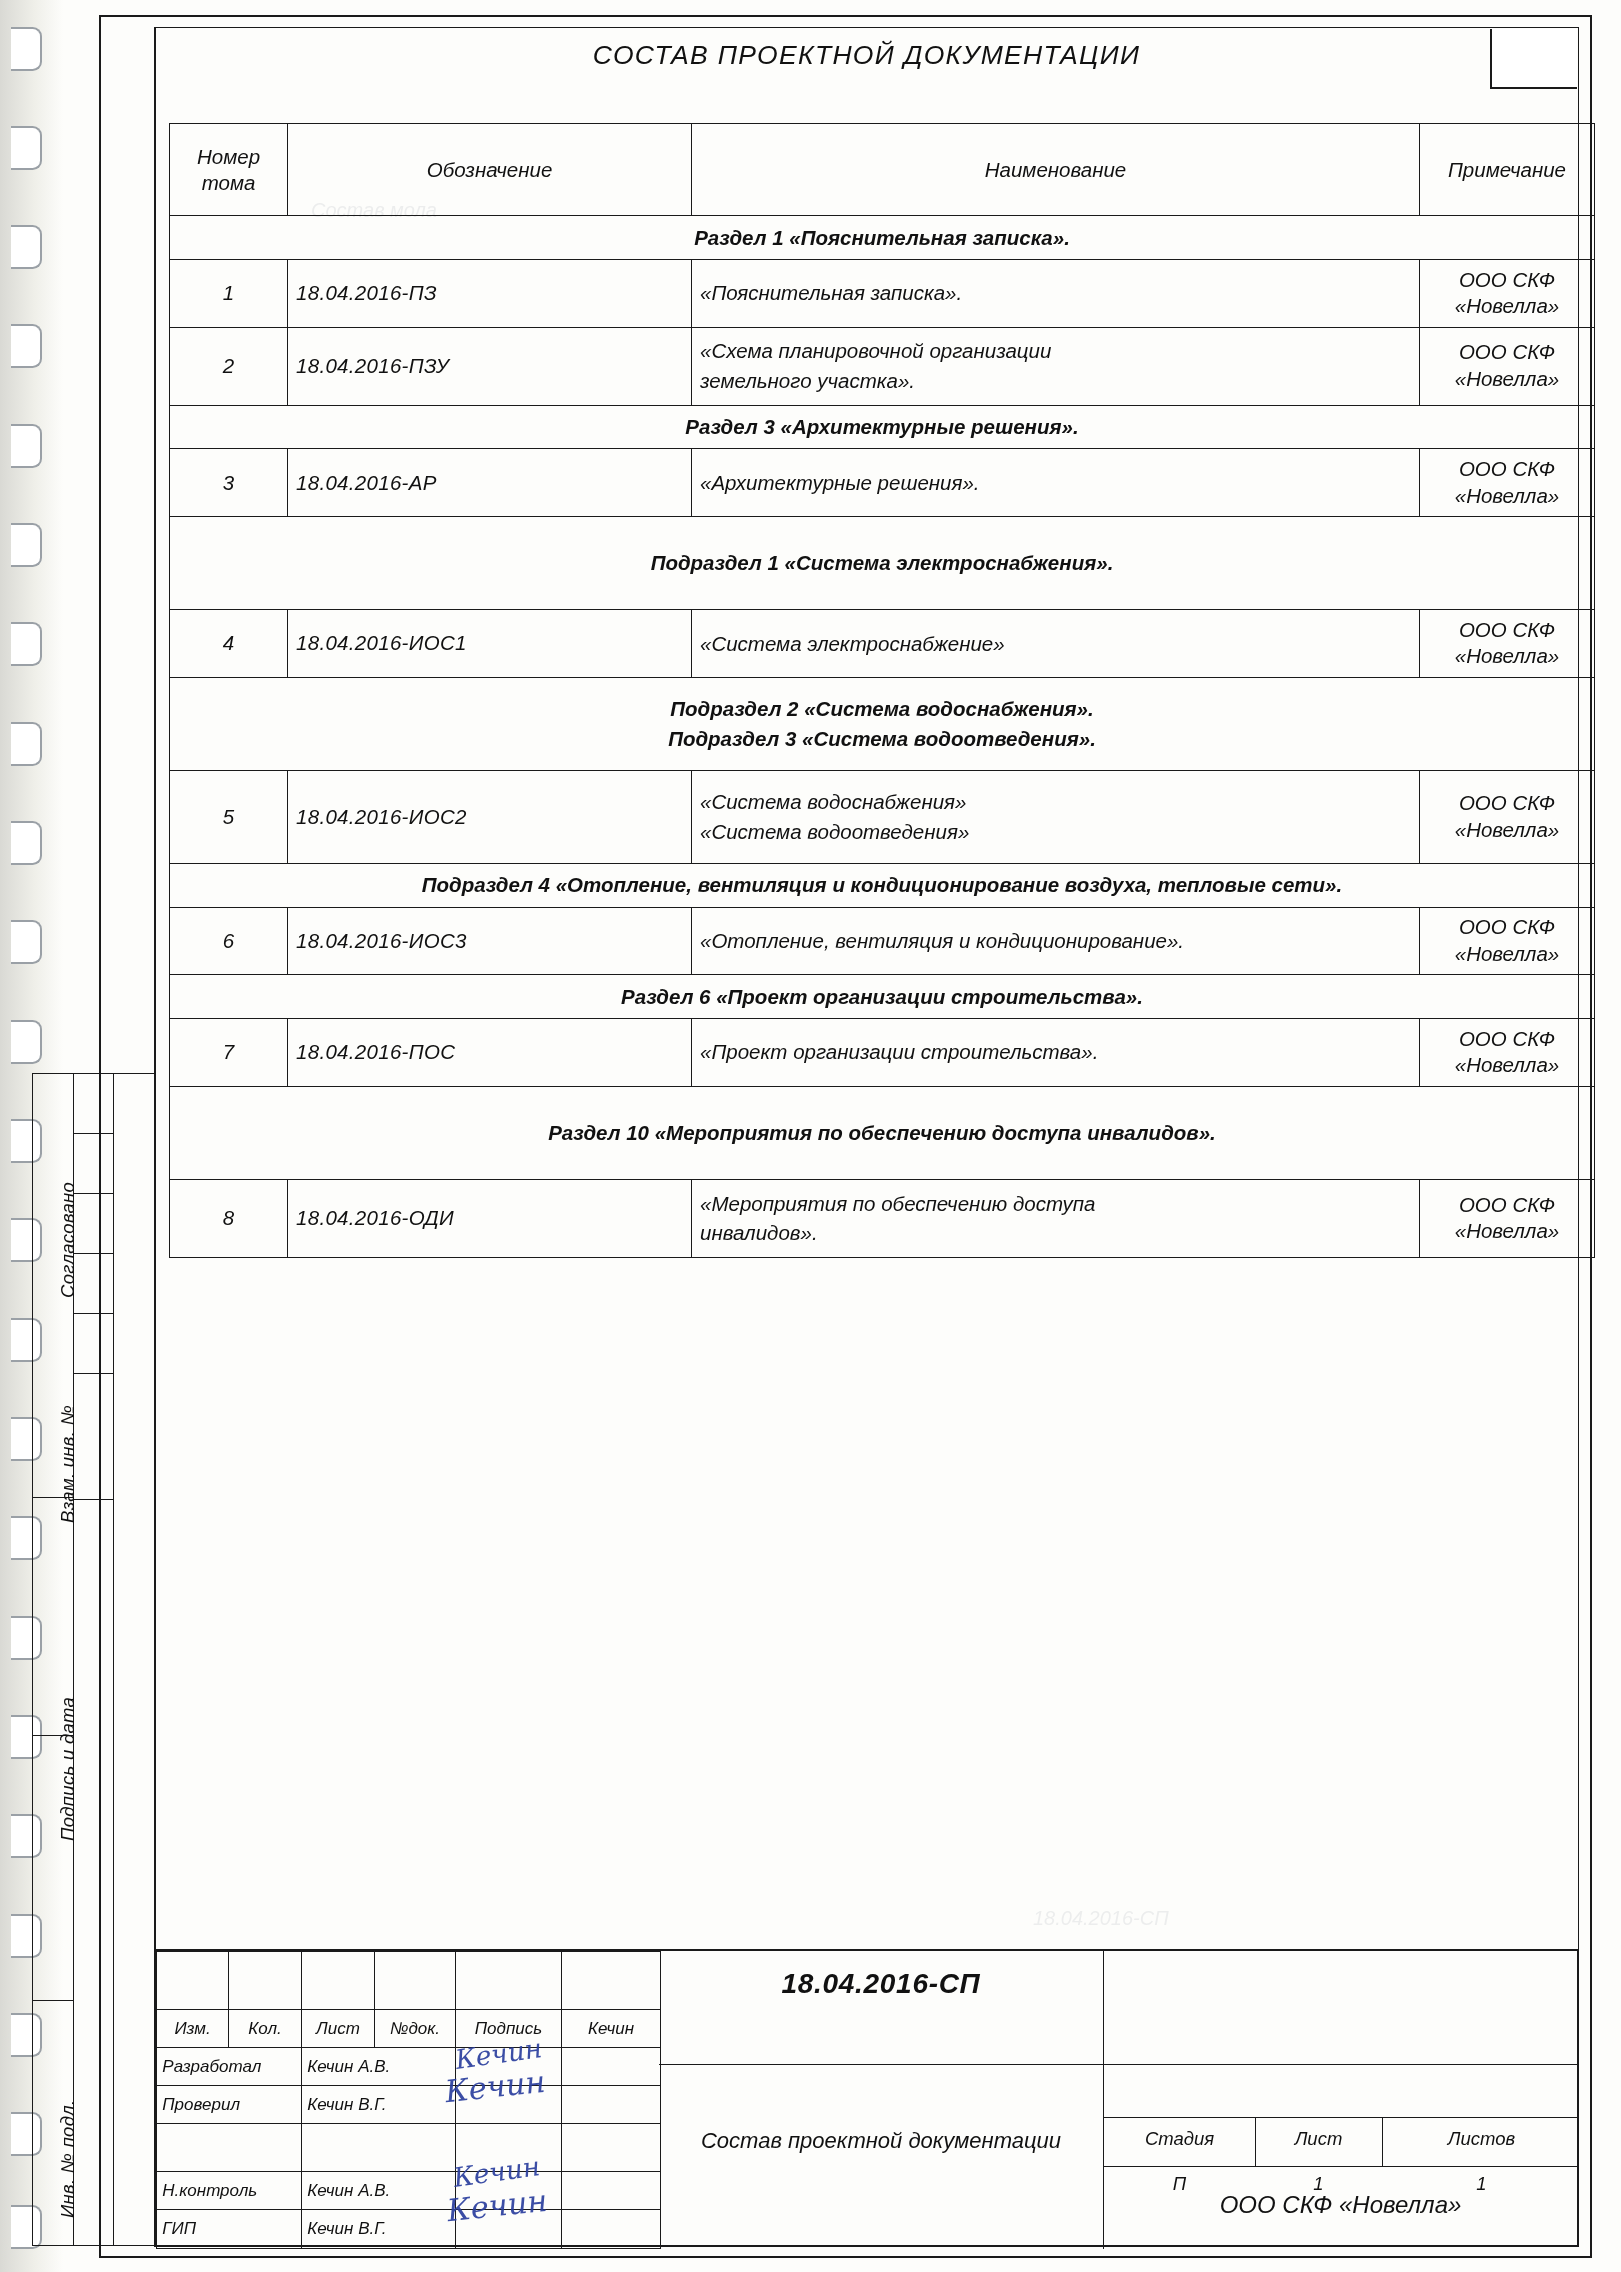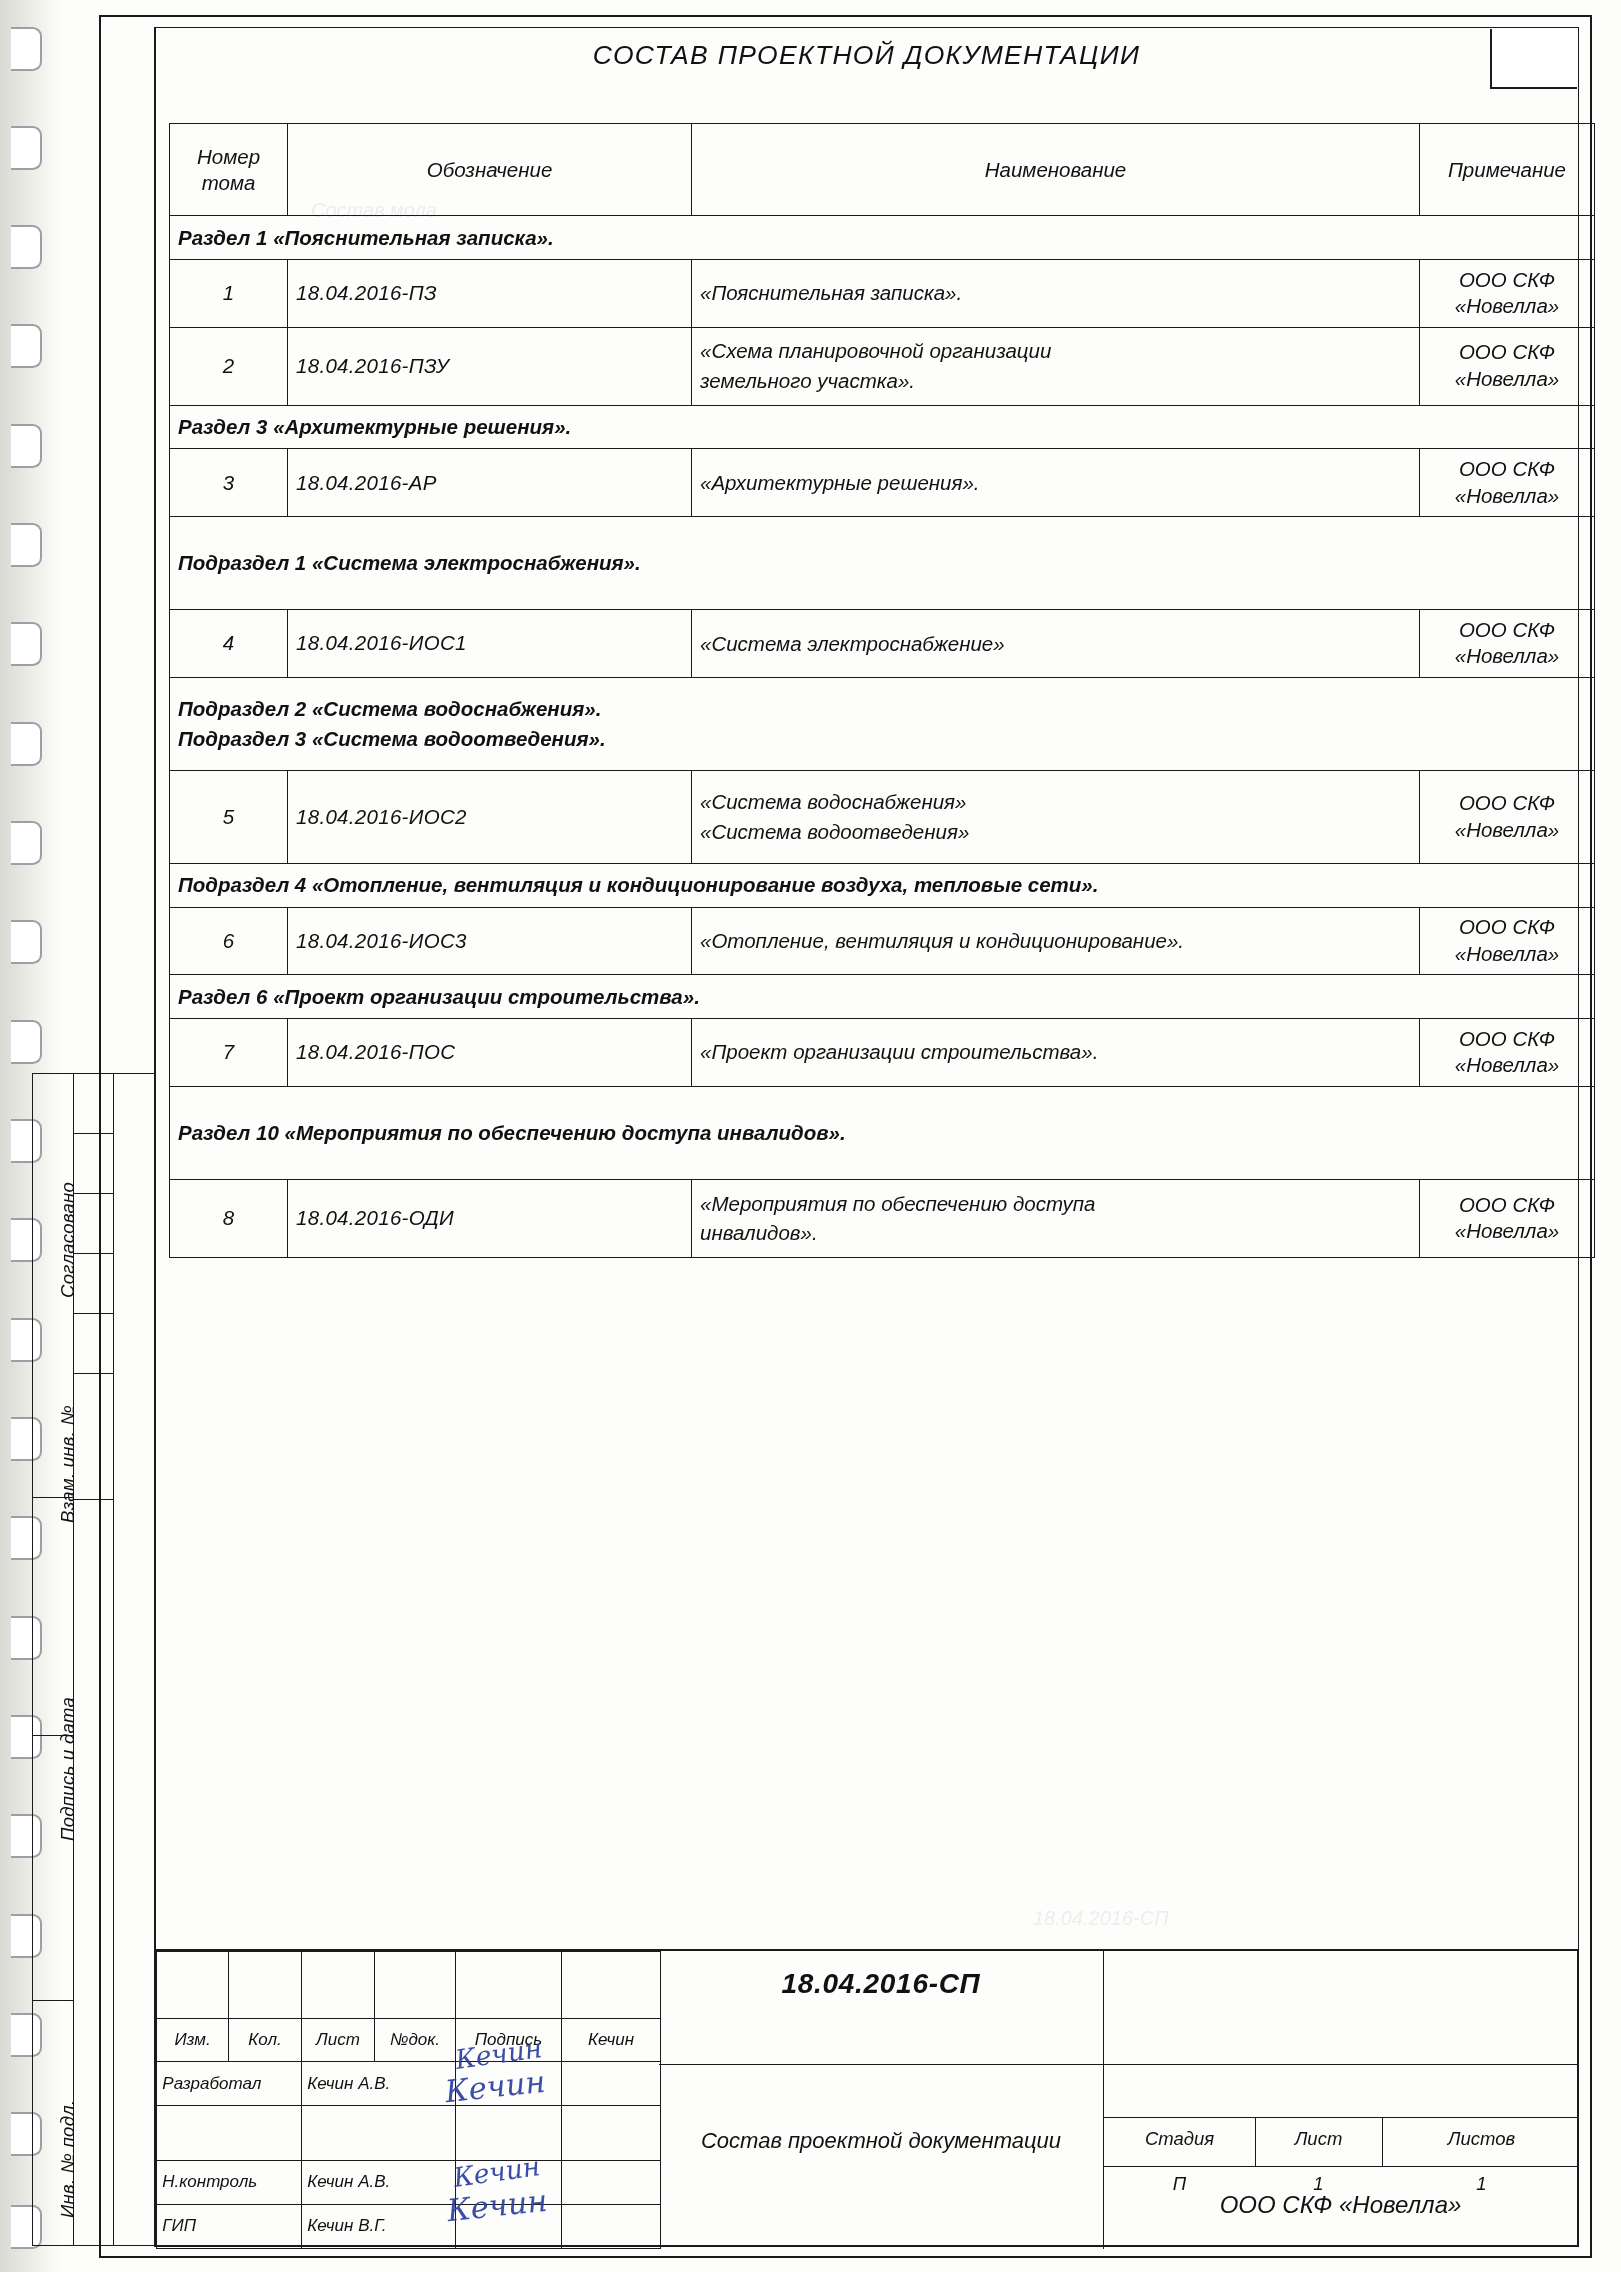--- a/index.html
+++ b/index.html
@@ -151,20 +151,21 @@
     text-align: center;
     font-size: 22px;
     line-height: 1.25;
     height: 78px;
   }
   .row-num  { text-align: center; }
   .row-des  { text-align: left; padding-left: 25px; letter-spacing: 0.3px;}
   .row-name { text-align: left; padding-left: 24px; line-height: 1.45;}
   .row-note { text-align: center; font-size: 16px; line-height: 1.3; }
   .section {
+    text-align: center;
     font-weight: bold;
     font-size: 21px;
     line-height: 1.45;
     padding: 10.6px 26.5px;
   }
   .section.big { font-size: 22px; }
   .h-item { height: 50px; }
   .h-item2 { height: 78px; }
 
   
@@ -506,20 +507,26 @@
           <td class="cc">№док.</td>
           <td class="cc">Подпись</td>
           <td class="cc">Кечин</td>
         </tr>
         <tr>
           <td class="ll" colspan="2">Разработал</td>
           <td class="ll" colspan="2">Кечин А.В.</td>
           <td></td>
           <td></td>
         </tr>
+        <tr>
+          <td class="ll" colspan="2">Проверил</td>
+          <td class="ll" colspan="2">Кечин В.Г.</td>
+          <td></td>
+          <td></td>
+        </tr>
         <tr style="height:41px">
           <td class="ll" colspan="2"></td>
           <td class="ll" colspan="2"></td>
           <td></td>
           <td></td>
         </tr>
         <tr>
           <td class="ll" colspan="2">Н.контроль</td>
           <td class="ll" colspan="2">Кечин А.В.</td>
           <td></td>

